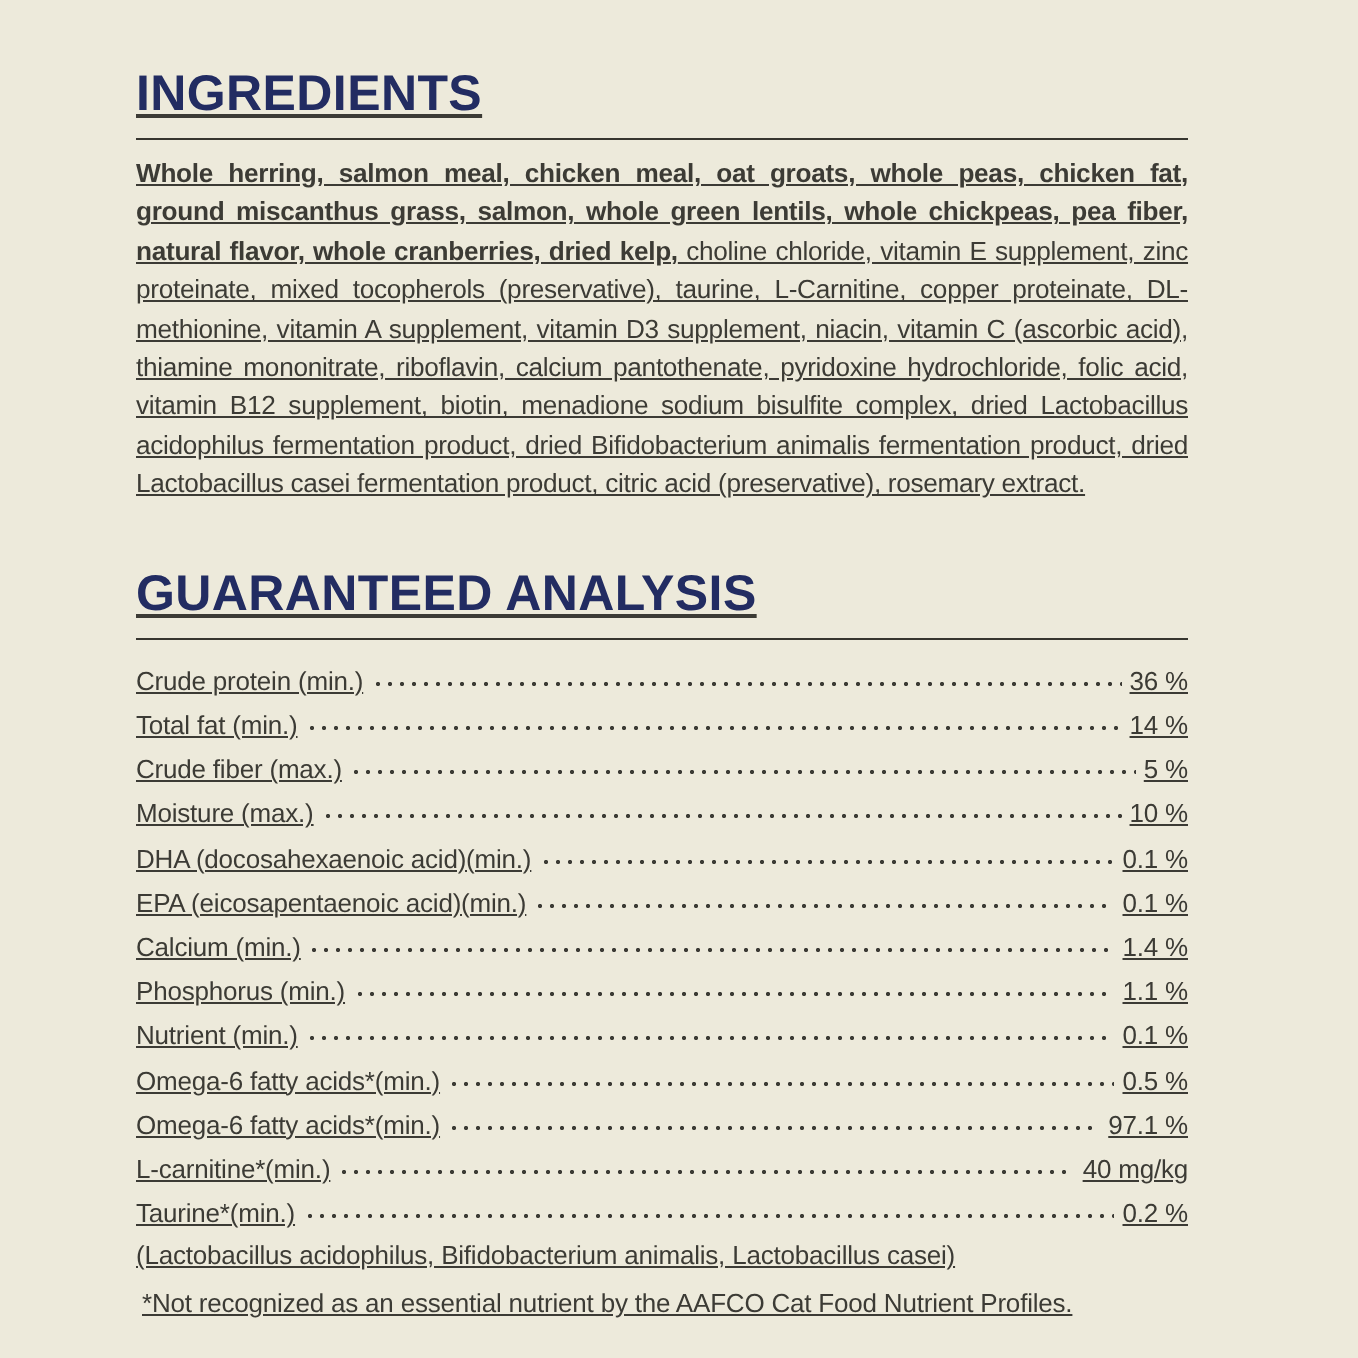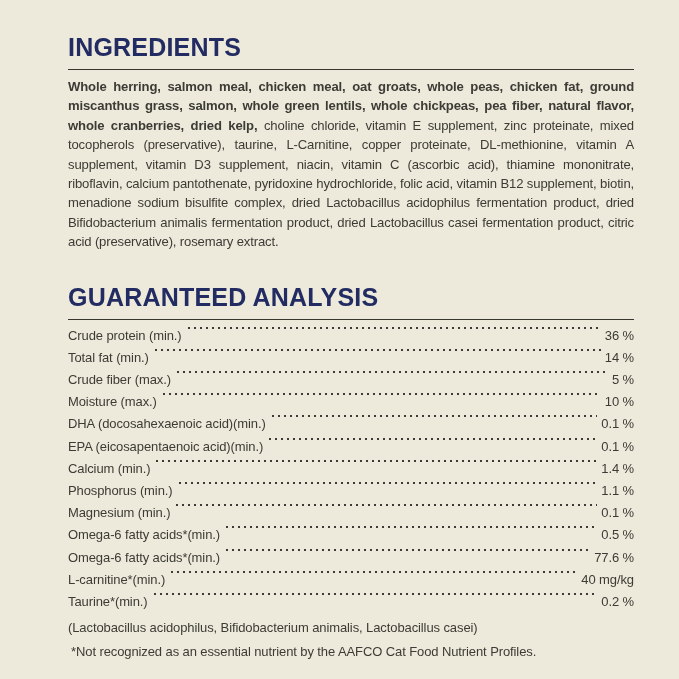--- a/index.html
+++ b/index.html
@@ -15,21 +15,22 @@
     width: 679px;
     height: 679px;
     overflow: hidden;
     font-family: "Liberation Sans", "DejaVu Sans", sans-serif;
   }
   .label-page {
     position: absolute;
     inset: 0;
     background: var(--background);
     color: var(--text);
-    padding: 34px 45px 0 68px;
+    padding: 34px 85px 0 68px;
+    text-decoration: underline;
   }
   .sec-title {
     margin: 0 0 8px 0;
     font-size: 25px;
     line-height: 27px;
     font-weight: 800;
     letter-spacing: 0.2px;
     color: var(--heading);
   }
   .rule {
@@ -43,20 +44,21 @@
     line-height: 19.4px;
     letter-spacing: -0.15px;
     text-align: justify;
     color: var(--text);
   }
   .ingredients .b { font-weight: 700; }
   .analysis-section { margin-top: 32px; }
   .ga-rows { margin-top: 2px; }
   .ga-row {
     display: flex;
+    align-items: flex-end;
     height: 22.2px;
     font-size: 13px;
     letter-spacing: -0.1px;
   }
   .ga-label, .ga-value { white-space: nowrap; line-height: 17px; }
   .dots {
     flex: 1 1 auto;
     height: 2px;
     margin: 0 4px 6px 4px;
     background-image: radial-gradient(circle, var(--text) 0.9px, rgba(0,0,0,0) 1.2px);
@@ -128,33 +130,33 @@
         <span class="ga-label">Calcium (min.)</span>
         <span class="dots"></span>
         <span class="ga-value">1.4 %</span>
       </div>
       <div class="ga-row">
         <span class="ga-label">Phosphorus (min.)</span>
         <span class="dots"></span>
         <span class="ga-value">1.1 %</span>
       </div>
       <div class="ga-row">
-        <span class="ga-label">Magnesium (min.)</span>
+        <span class="ga-label">Nutrient (min.)</span>
         <span class="dots"></span>
         <span class="ga-value">0.1 %</span>
       </div>
       <div class="ga-row">
         <span class="ga-label">Omega-6 fatty acids*(min.)</span>
         <span class="dots"></span>
         <span class="ga-value">0.5 %</span>
       </div>
       <div class="ga-row">
         <span class="ga-label">Omega-6 fatty acids*(min.)</span>
         <span class="dots"></span>
-        <span class="ga-value">77.6 %</span>
+        <span class="ga-value">97.1 %</span>
       </div>
       <div class="ga-row">
         <span class="ga-label">L-carnitine*(min.)</span>
         <span class="dots"></span>
         <span class="ga-value">40 mg/kg</span>
       </div>
       <div class="ga-row">
         <span class="ga-label">Taurine*(min.)</span>
         <span class="dots"></span>
         <span class="ga-value">0.2 %</span>

